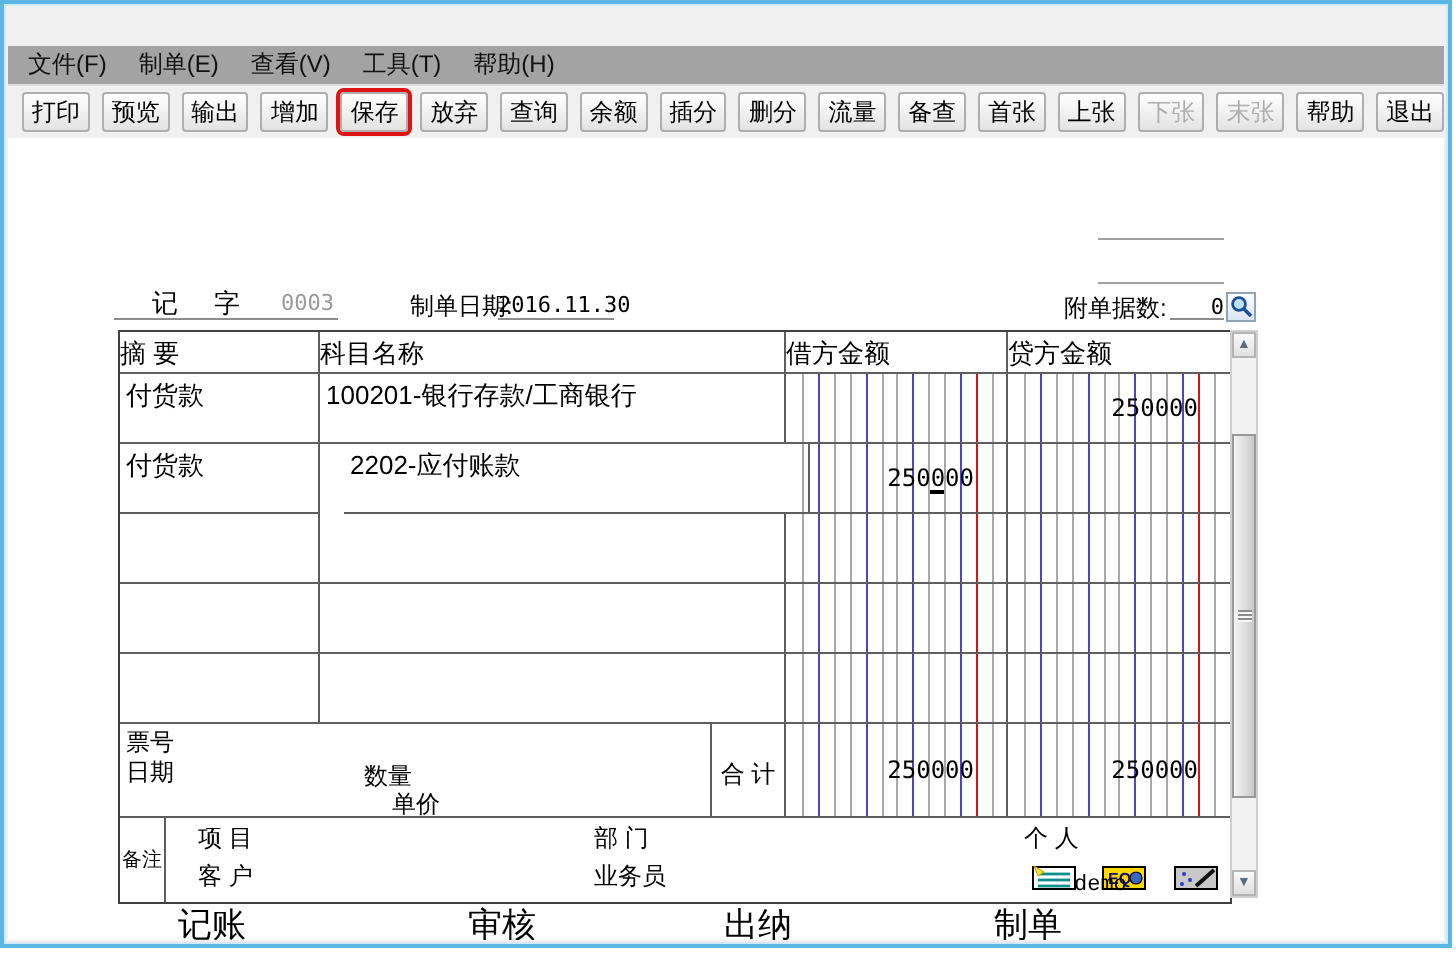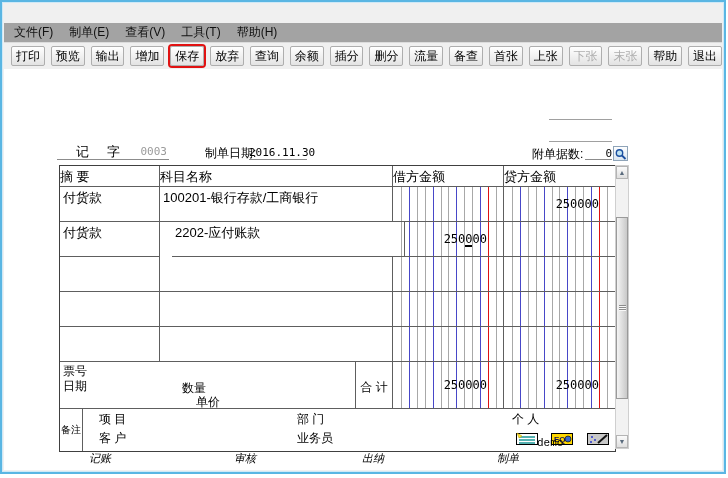--- a/index.html
+++ b/index.html
@@ -83,21 +83,21 @@
           border:1px solid #b4b4b4; color:#5a6b7d; font-size:7px; text-align:center; line-height:12px; }
   .sb-up { top:0; }
   .sb-down { bottom:0; }
   .sthumb { position:absolute; left:0; top:51px; width:12px; height:182px;
             background:linear-gradient(90deg,#f4f4f4,#c9c9c9); border:1px solid #9a9a9a;
             display:flex; align-items:center; justify-content:center; }
   .grip { width:7px; height:6px;
           background:repeating-linear-gradient(#8c8c8c 0 1px,#f8f8f8 1px 2px); }
 
   
-  .sig { font-size:11px; top:382px;font-style:italic; }
+  .sig { font-size:17px; top:382px; }
   .sig-name { font-family:Liberation Mono, monospace; font-size:11px; top:368px; }
 
   .icon-btn { position:absolute; top:23px; width:24px; height:14px; }
 </style>
 </head>
 <body>
 
 <div class="window">
 
 

